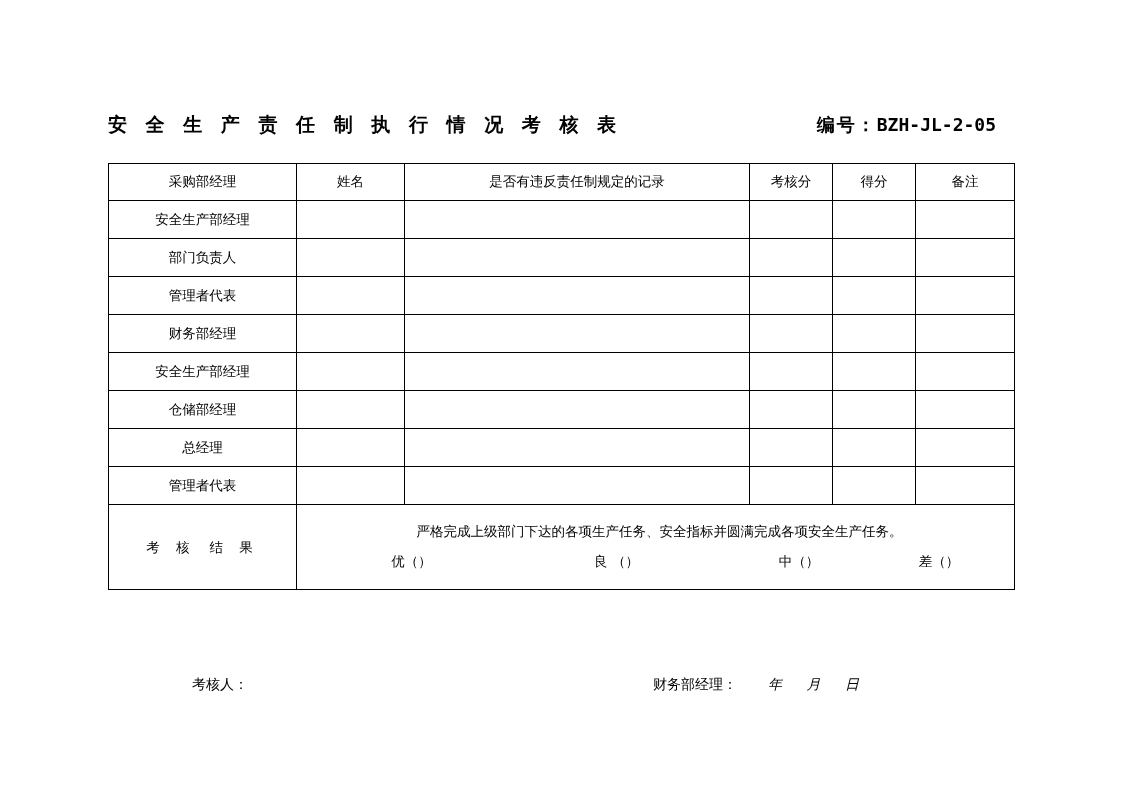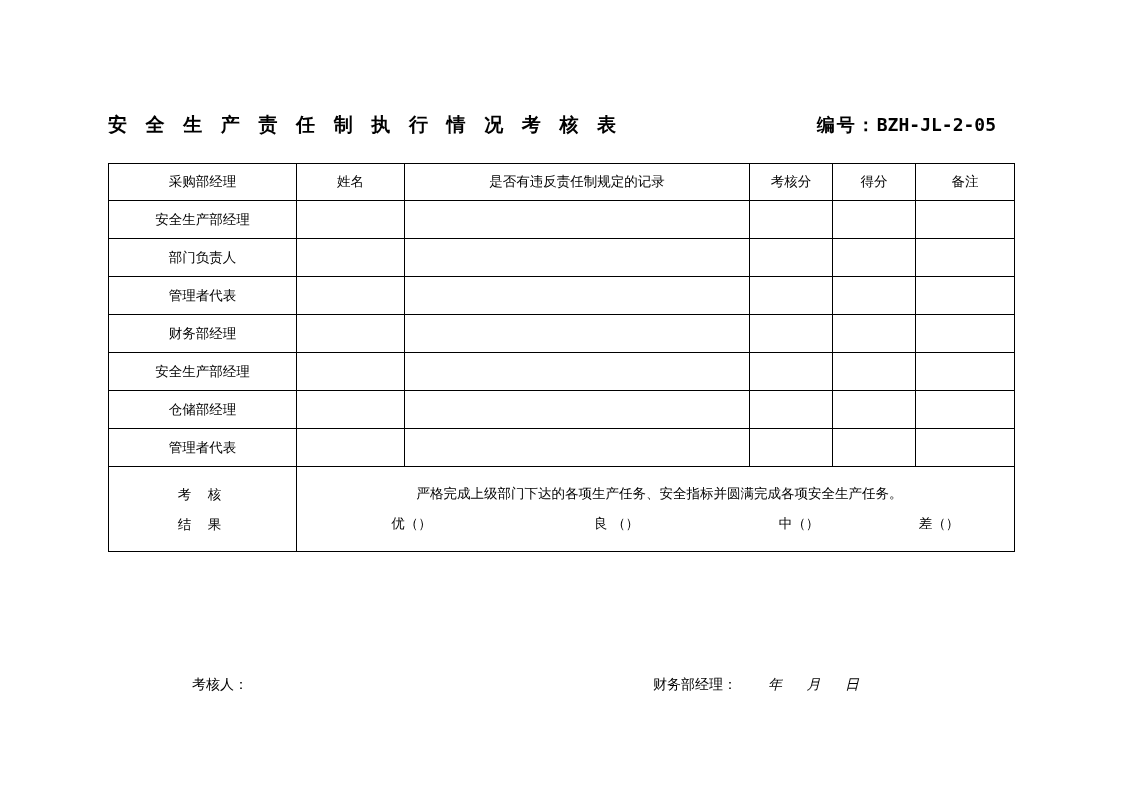--- a/index.html
+++ b/index.html
@@ -89,21 +89,21 @@
   .col-point  { width: 83px; }
   .col-note   { width: 99px; }
 
   .result-label-cell {
     width: 188px;
     height: 84px;
     vertical-align: middle;
   }
   .result-label-inner {
     display: flex;
-    flex-direction: column;
+    flex-direction: row;
     justify-content: center;
     align-items: center;
     gap: 14px;
     line-height: 1.2;
   }
   .result-label-inner span {
     letter-spacing: 6px;
     font-size: 13.5px;
   }
   .result-body-cell {
@@ -240,20 +240,28 @@
         </tr>
         <tr>
           <td>仓储部经理</td>
           <td></td>
           <td></td>
           <td></td>
           <td></td>
           <td></td>
         </tr>
         <tr>
+          <td>总经理</td>
+          <td></td>
+          <td></td>
+          <td></td>
+          <td></td>
+          <td></td>
+        </tr>
+        <tr>
           <td>管理者代表</td>
           <td></td>
           <td></td>
           <td></td>
           <td></td>
           <td></td>
         </tr>
 
         <tr>
           <td class="result-label-cell">

